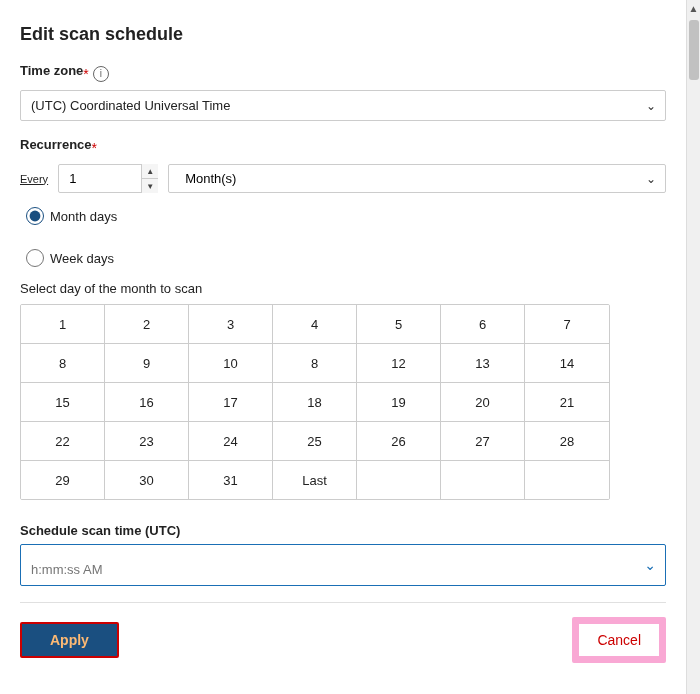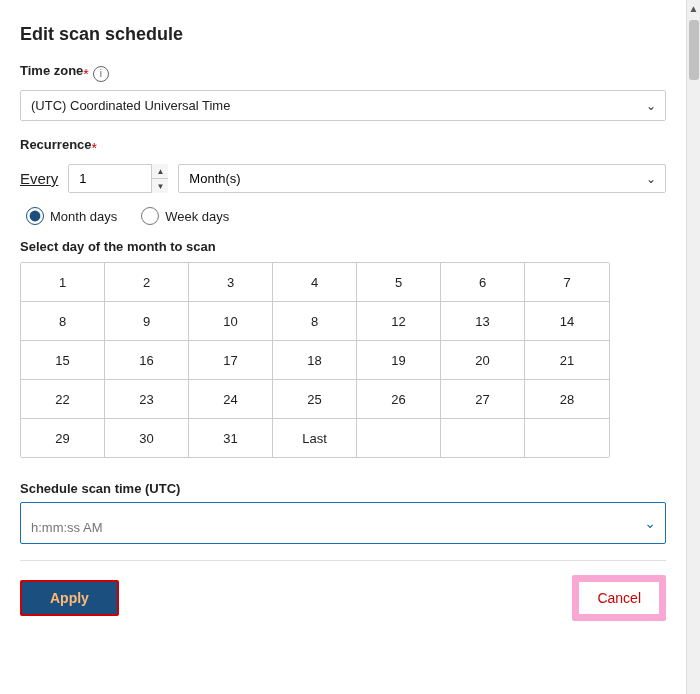--- a/index.html
+++ b/index.html
@@ -108,21 +108,21 @@
     }
 
     .recurrence-row {
       display: flex;
       align-items: center;
       gap: 10px;
       margin-bottom: 14px;
     }
 
     .recurrence-label {
-      font-size: 15px;
+      font-size: 11px;
       text-decoration: underline;
     }
 
     .number-input-wrapper {
       position: relative;
       width: 100px;
     }
 
     .number-input {
       width: 100%;
@@ -159,53 +159,54 @@
       border-bottom: 1px solid #ccc;
     }
 
     .recurrence-select-wrapper {
       position: relative;
       flex: 1;
     }
 
     .recurrence-select {
       width: 100%;
-      padding: 6px 32px 6px 10px;
+      padding: 6px 32px 6px 16px;
       border: 1px solid #ccc;
       border-radius: 2px;
       background: #fff;
       appearance: none;
       font-size: 13px;
       cursor: pointer;
     }
 
     .radio-group {
       display: flex;
       gap: 24px;
       margin-bottom: 14px;
       margin-left: 6px;
+      flex-direction: column;
     }
 
     .radio-label {
       display: flex;
       align-items: center;
       gap: 6px;
       cursor: pointer;
       font-size: 13px;
     }
 
     .radio-input {
       width: 18px;
       height: 18px;
       accent-color: #1a4f80;
       cursor: pointer;
     }
 
     .day-select-label {
-      font-weight: 700;
+      font-weight: 400;
       font-size: 13px;
       margin-bottom: 8px;
     }
 
     .day-grid {
       border: 1px solid #ccc;
       border-radius: 2px;
       overflow: hidden;
       margin-bottom: 20px;
       display: inline-block;

